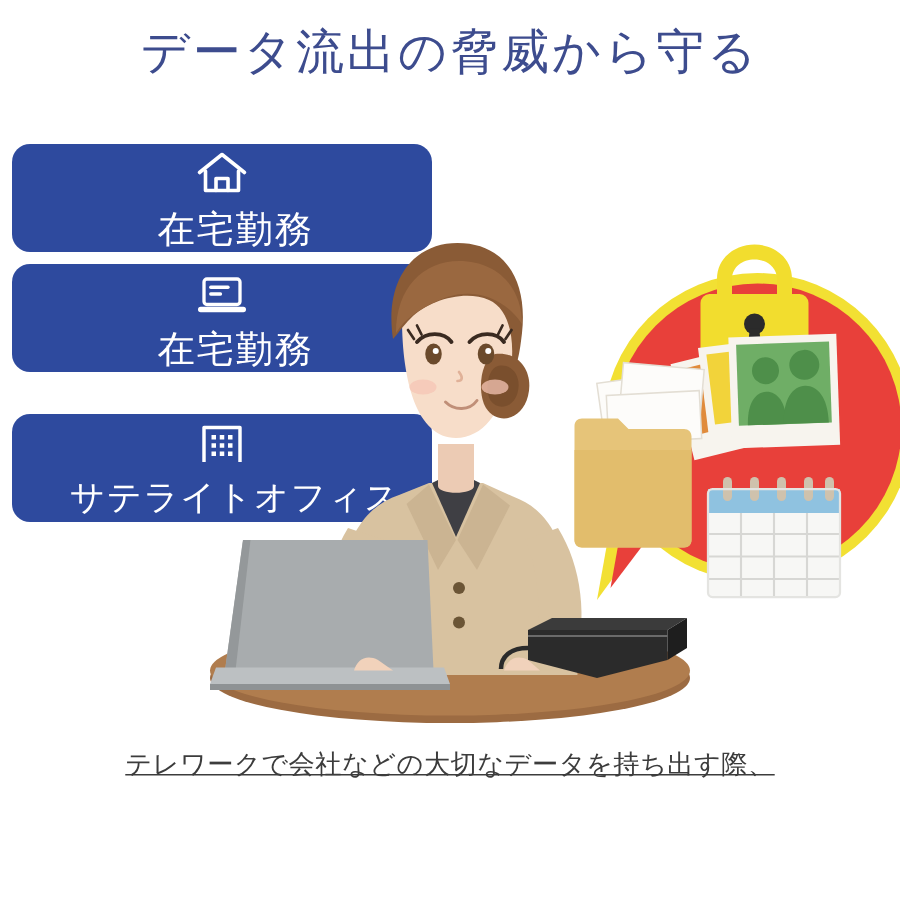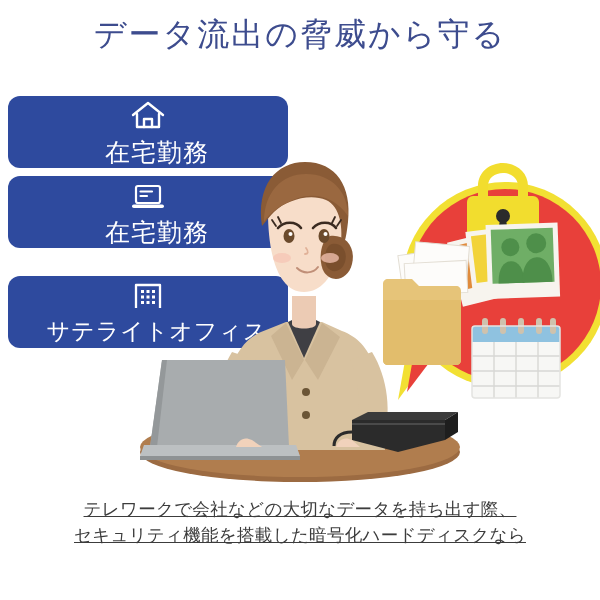--- a/index.html
+++ b/index.html
@@ -287,16 +287,15 @@
     </g>
 
     <g>
       <path d="M252 440 C244 436 238 440 236 447 L262 447 Z" fill="#f1d2bb"></path>
       <path d="M352 440 C344 436 338 440 336 447 L360 447 Z" fill="#f1d2bb"></path>
     </g>
   </svg>
 
   <div id="caption">
     <div>テレワークで会社などの大切なデータを持ち出す際、</div>
-    <div>セキュリティ機能を搭載した暗号化ハードディスクなら</div>
   </div>
 
 </div>
 
 </body></html>

